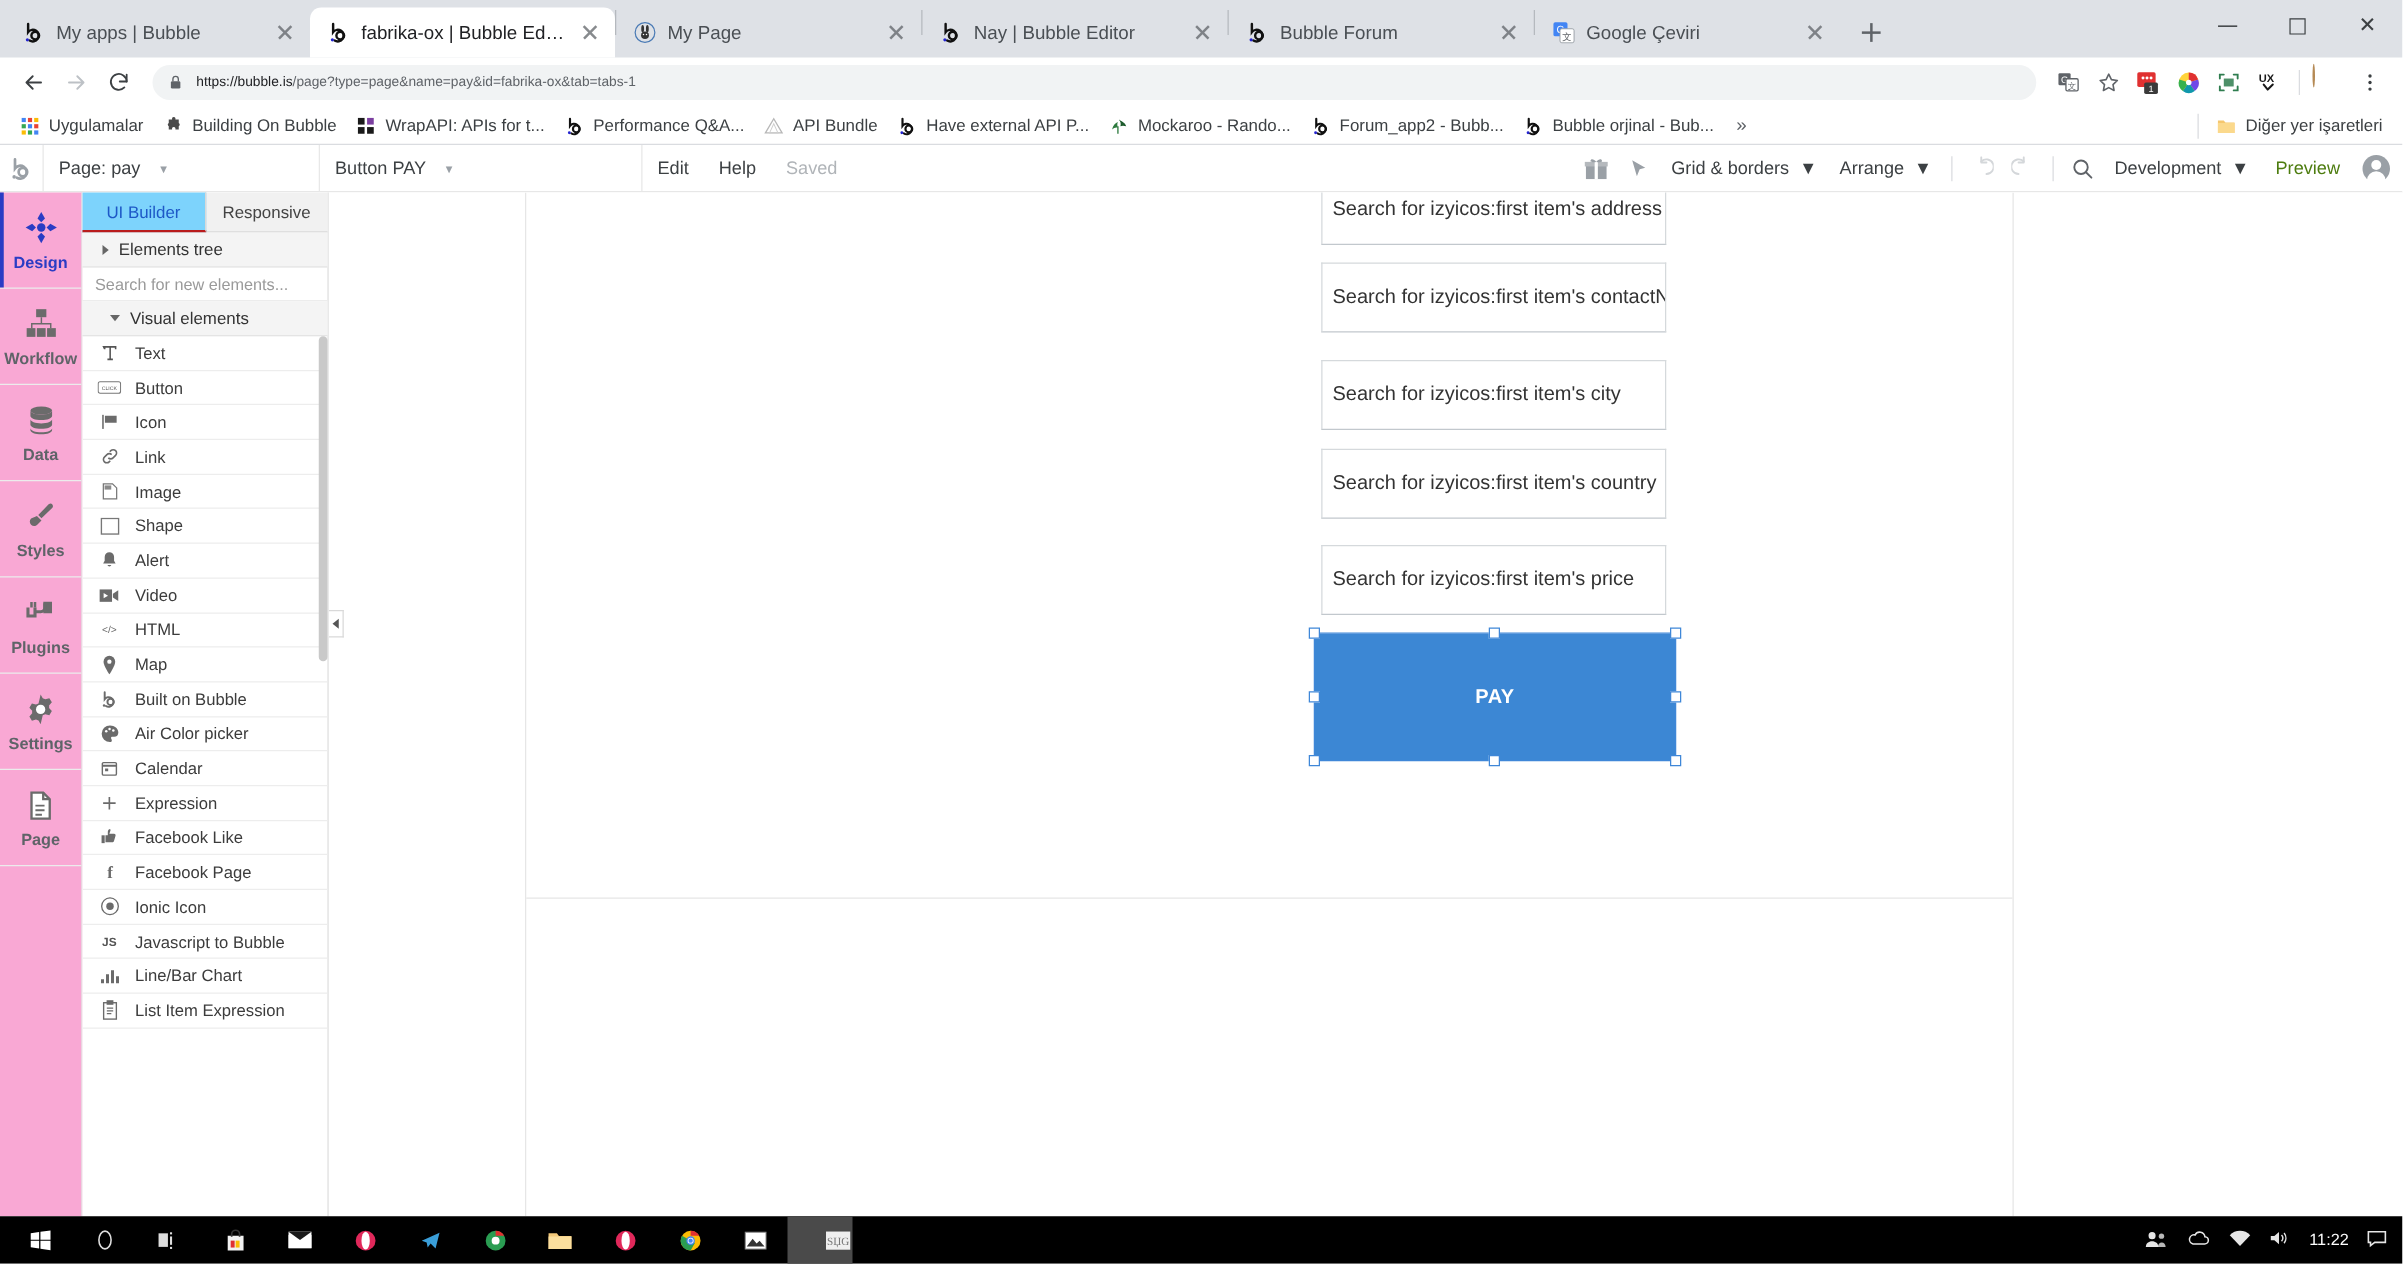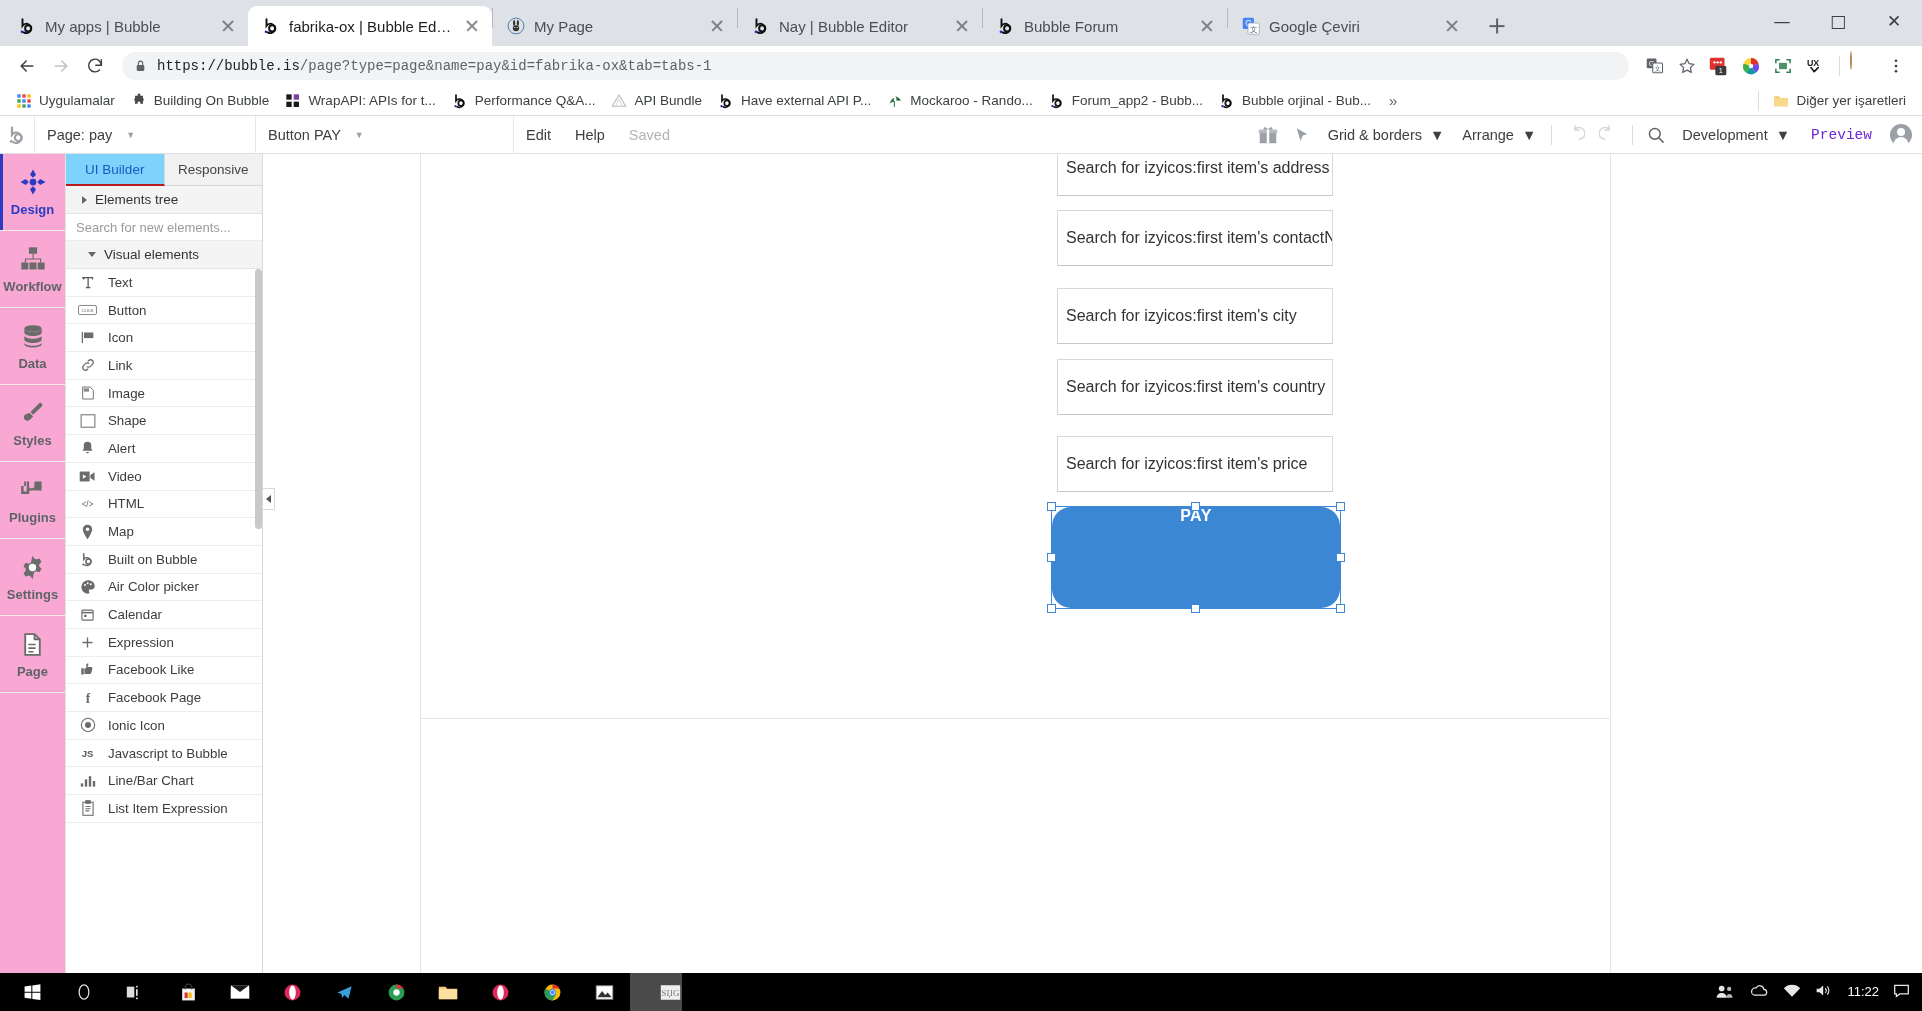--- a/index.html
+++ b/index.html
@@ -63,21 +63,21 @@
   .omnibar {
     height: 40px; background: #fff; display: flex; align-items: center;
     padding: 0 12px; gap: 4px; flex: 0 0 40px;
   }
   .navbtn { width: 30px; height: 30px; position: relative; flex: 0 0 30px; }
   .navbtn svg { position: absolute; left: 50%; top: 50%; transform: translate(-50%,-50%); }
   .urlbar {
     flex: 1; height: 28px; background: #f1f3f4; border-radius: 14px;
     display: flex; align-items: center; padding: 0 12px; margin: 0 8px; gap: 10px;
   }
-  .urlbar .urltext { font-size: 14px; color: #5f6368; white-space: nowrap; font-family: Liberation Mono, monospace; }
+  .urlbar .urltext { font-size: 11px; color: #5f6368; white-space: nowrap; }
   .urlbar .urltext b { color: #202124; font-weight: 400; }
   .ombtn { width: 28px; height: 28px; position: relative; flex: 0 0 28px; }
   .ombtn svg { position: absolute; left: 50%; top: 50%; transform: translate(-50%,-50%); }
   .avatar-img {
     width: 22px; height: 22px; border-radius: 50%; flex: 0 0 22px;
     background: radial-gradient(circle at 40% 35%, #c98f4a 0 30%, #3d3a38 31% 100%);
     border: 1px solid #b58a55;
   }
   .vsep { width: 1px; height: 20px; background: #dadce0; margin: 0 6px; }
 
@@ -104,21 +104,21 @@
     height: 38px; display: flex; align-items: center; justify-content: flex-start;
     border-left: 1px solid #e8e8e8; border-right: 1px solid #e8e8e8; padding: 0 12px;
   }
   .bb-select .caret { color: #9aa0a6; font-size: 9px; margin-left: 14px; }
   .bb-link { padding: 0 12px; color: #3c4043; }
   .bb-muted { padding: 0 12px; color: #b0b4b8; }
   .bb-right { margin-left: auto; display: flex; align-items: center; gap: 0; padding-right: 10px; }
   .bb-ico { width: 34px; height: 34px; position: relative; }
   .bb-ico svg { position: absolute; left: 50%; top: 50%; transform: translate(-50%,-50%); }
   .bb-drop { display: flex; align-items: center; padding: 0 9px; gap: 8px; }
-  .bb-preview { color: #6d28d9; padding: 0 12px; font-family: Liberation Mono, monospace; }
+  .bb-preview { color: #4d7c0f; padding: 0 12px; }
   .bb-avatar { width: 22px; height: 22px; border-radius: 50%; background: #9aa0a6; position: relative; margin-left:6px;}
   .bb-avatar::before { content:""; position:absolute; left:50%; top:4px; width:8px; height:8px; border-radius:50%; background:#fff; transform:translateX(-50%);}
   .bb-avatar::after { content:""; position:absolute; left:50%; top:13px; width:15px; height:10px; border-radius:8px 8px 0 0; background:#fff; transform:translateX(-50%);}
 
   
   .workspace { flex: 1; display: flex; min-height: 0; position: relative; background: #fff; }
 
   
   .rail { width: 66px; flex: 0 0 66px; background: #f9a8d4; border-right: 1px solid #e3e3e3; font-weight: bold; }
   .rail-item {
@@ -178,23 +178,22 @@
     content: ""; position: absolute; left: 0; right: 0; top: 564px; border-bottom: 1px solid #e6e6e6;
   }
   .el-input {
     position: absolute; width: 276px; height: 56px; background: #fff;
     border: 1px solid #d5d9dc; border-bottom-color: #c2c8cd;
     display: flex; align-items: center; padding-left: 8px;
     font-size: 16px; color: #333; overflow: hidden; white-space: nowrap;
   }
   .el-button {
     position: absolute; background: #3c87d4; color: #fff; font-weight: bold;
-    display: flex; align-items: flex-start; justify-content: center; font-size: 16px;
+    display: flex; align-items: center; justify-content: center; font-size: 16px;
     letter-spacing: .5px;
-    border-radius: 19px;
   }
   .sel-box { position: absolute; border: 1px solid #3f87d8; }
   .handle {
     position: absolute; width: 9px; height: 9px; background: #fff; border: 1px solid #3f87d8;
   }
 
   
   .taskbar {
     height: 38px; flex: 0 0 38px; background: #000; display: flex; align-items: center;
     padding-left: 6px; position: relative;

